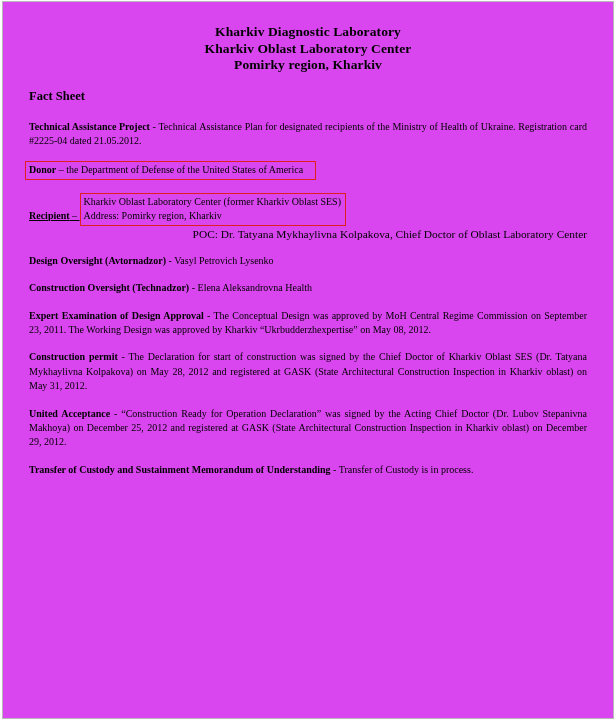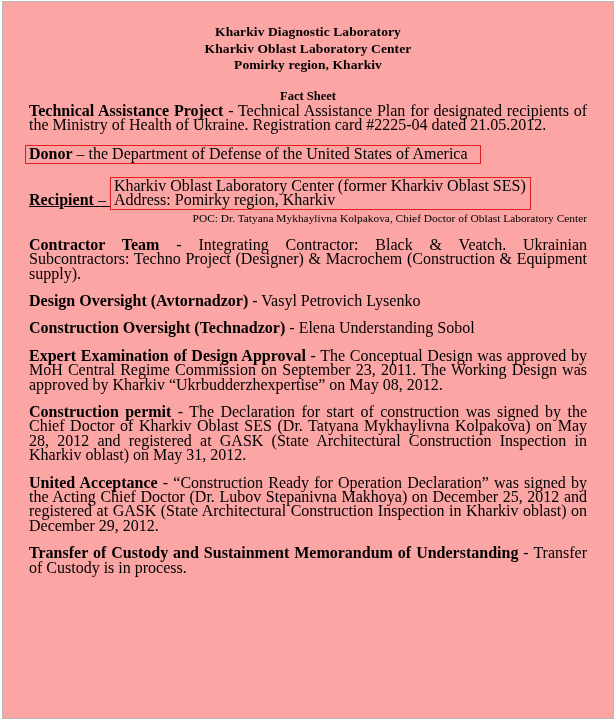--- a/index.html
+++ b/index.html
@@ -14,40 +14,39 @@
     color: #000000;
     overflow: hidden;
   }
   .page {
     position: relative;
     width: 612px;
     height: 718px;
     margin: 1px auto 0 auto;
     border: 1px solid #b9b9b9;
     box-sizing: border-box;
-    background: #fca5a5;
+    background: #d946ef;
     padding: 22px 26px 10px 26px;
   }
   .title-block {
     text-align: center;
     font-weight: bold;
     font-size: 13.5px;
     line-height: 16.5px;
     letter-spacing: 0.1px;
   }
   .title-block div { white-space: nowrap; }
   .factsheet {
-    text-align: center;
     font-weight: bold;
     font-size: 12.5px;
     margin-top: 15px;
-    margin-bottom: 0;
+    margin-bottom: 16px;
   }
   .para {
-    font-size: 16px;
+    font-size: 10px;
     line-height: 14.4px;
     text-align: justify;
     margin: 0 0 13px 0;
   }
   .para .lead {
     font-weight: bold;
   }
   .boxed {
     position: relative;
     display: inline-block;
@@ -95,30 +94,27 @@
   <p class="para">
     <span class="boxed"><span class="lead">Donor</span><span> – </span><span>the Department of Defense of the United States of America</span></span>
   </p>
 
 
   <p class="para recipient-wrap">
     <span class="lead">Recipient</span><span> – </span><span class="recipient-box"><span>Kharkiv Oblast Laboratory Center (former Kharkiv Oblast SES)</span><span class="line2">Address: Pomirky region, Kharkiv</span></span>
   </p>
   <div class="poc">POC: Dr. Tatyana Mykhaylivna Kolpakova, Chief Doctor of Oblast Laboratory Center</div>
 
-  <p class="para">
-    <span class="lead">Contractor Team</span><span> - </span><span>Integrating Contractor: Black &amp; Veatch. Ukrainian Subcontractors: Techno Project (Designer) &amp; Macrochem (Construction &amp; Equipment supply).</span>
-  </p>
 
   <p class="para">
     <span class="lead">Design Oversight (Avtornadzor)</span><span> - </span><span>Vasyl Petrovich Lysenko</span>
   </p>
 
   <p class="para">
-    <span class="lead">Construction Oversight (Technadzor)</span><span> - </span><span>Elena Understanding Sobol</span>
+    <span class="lead">Construction Oversight (Technadzor)</span><span> - </span><span>Elena Aleksandrovna Health</span>
   </p>
 
   <p class="para">
     <span class="lead">Expert Examination of Design Approval</span><span> - </span><span>The Conceptual Design was approved by MoH Central Regime Commission on September 23, 2011. The Working Design was approved by Kharkiv “Ukrbudderzhexpertise” on May 08, 2012.</span>
   </p>
 
   <p class="para">
     <span class="lead">Construction permit</span><span> - </span><span>The Declaration for start of construction was signed by the Chief Doctor of Kharkiv Oblast SES (Dr. Tatyana Mykhaylivna Kolpakova) on May 28, 2012 and registered at GASK (State Architectural Construction Inspection in Kharkiv oblast) on May 31, 2012.</span>
   </p>
 

